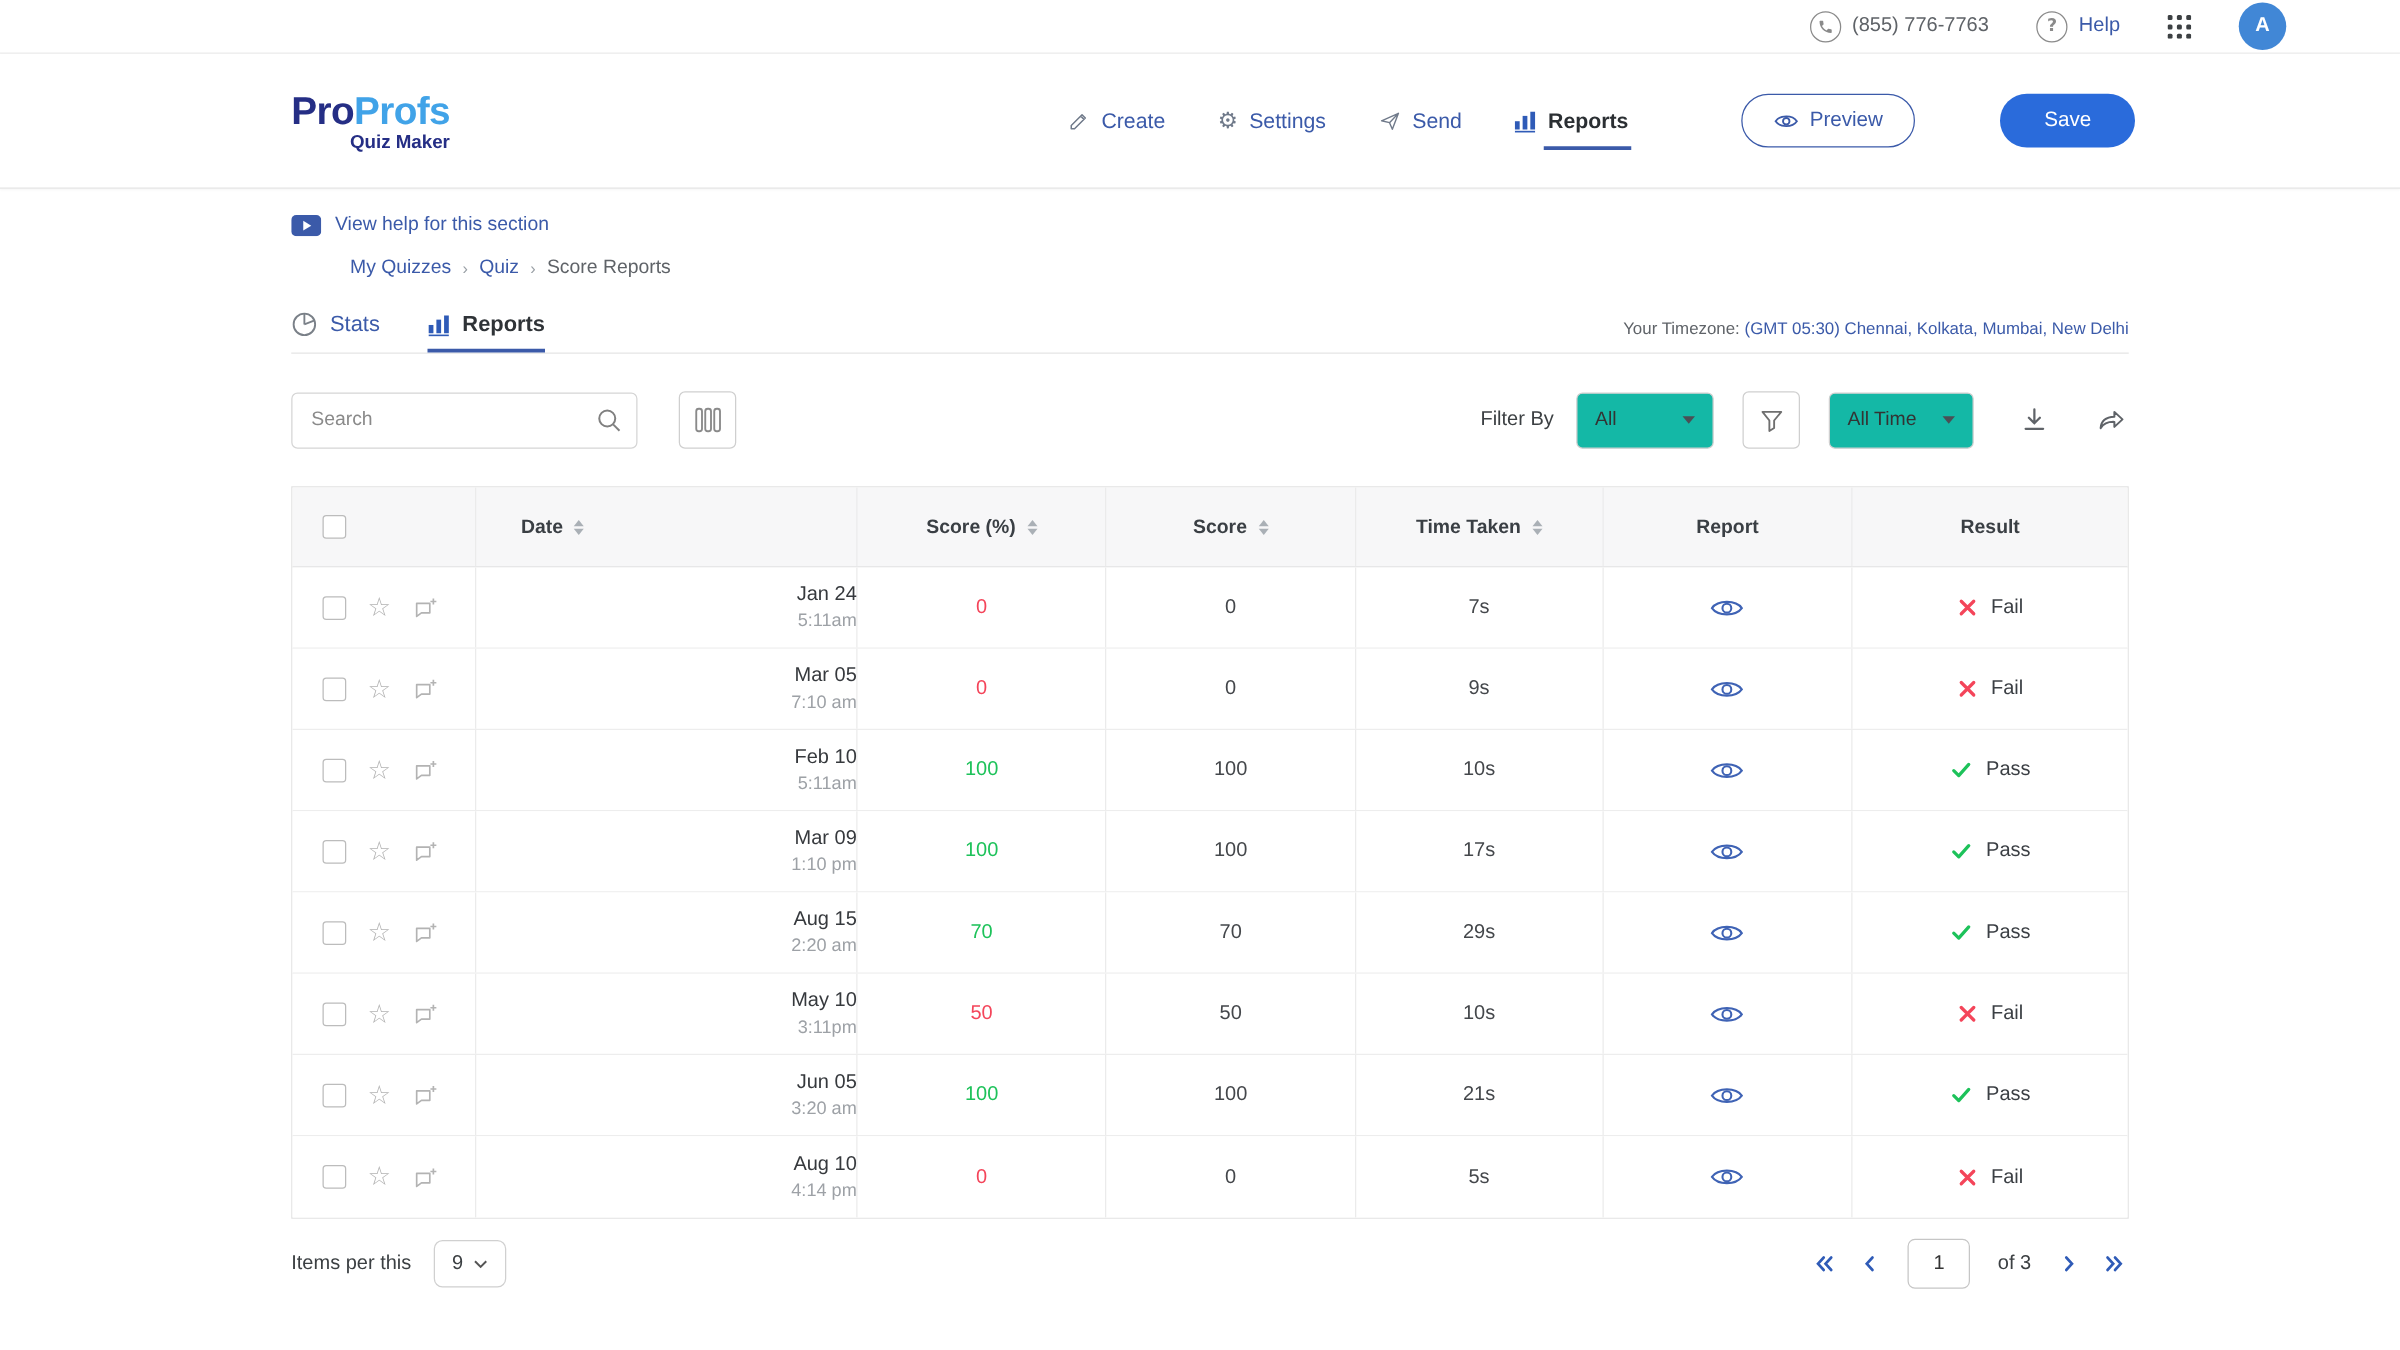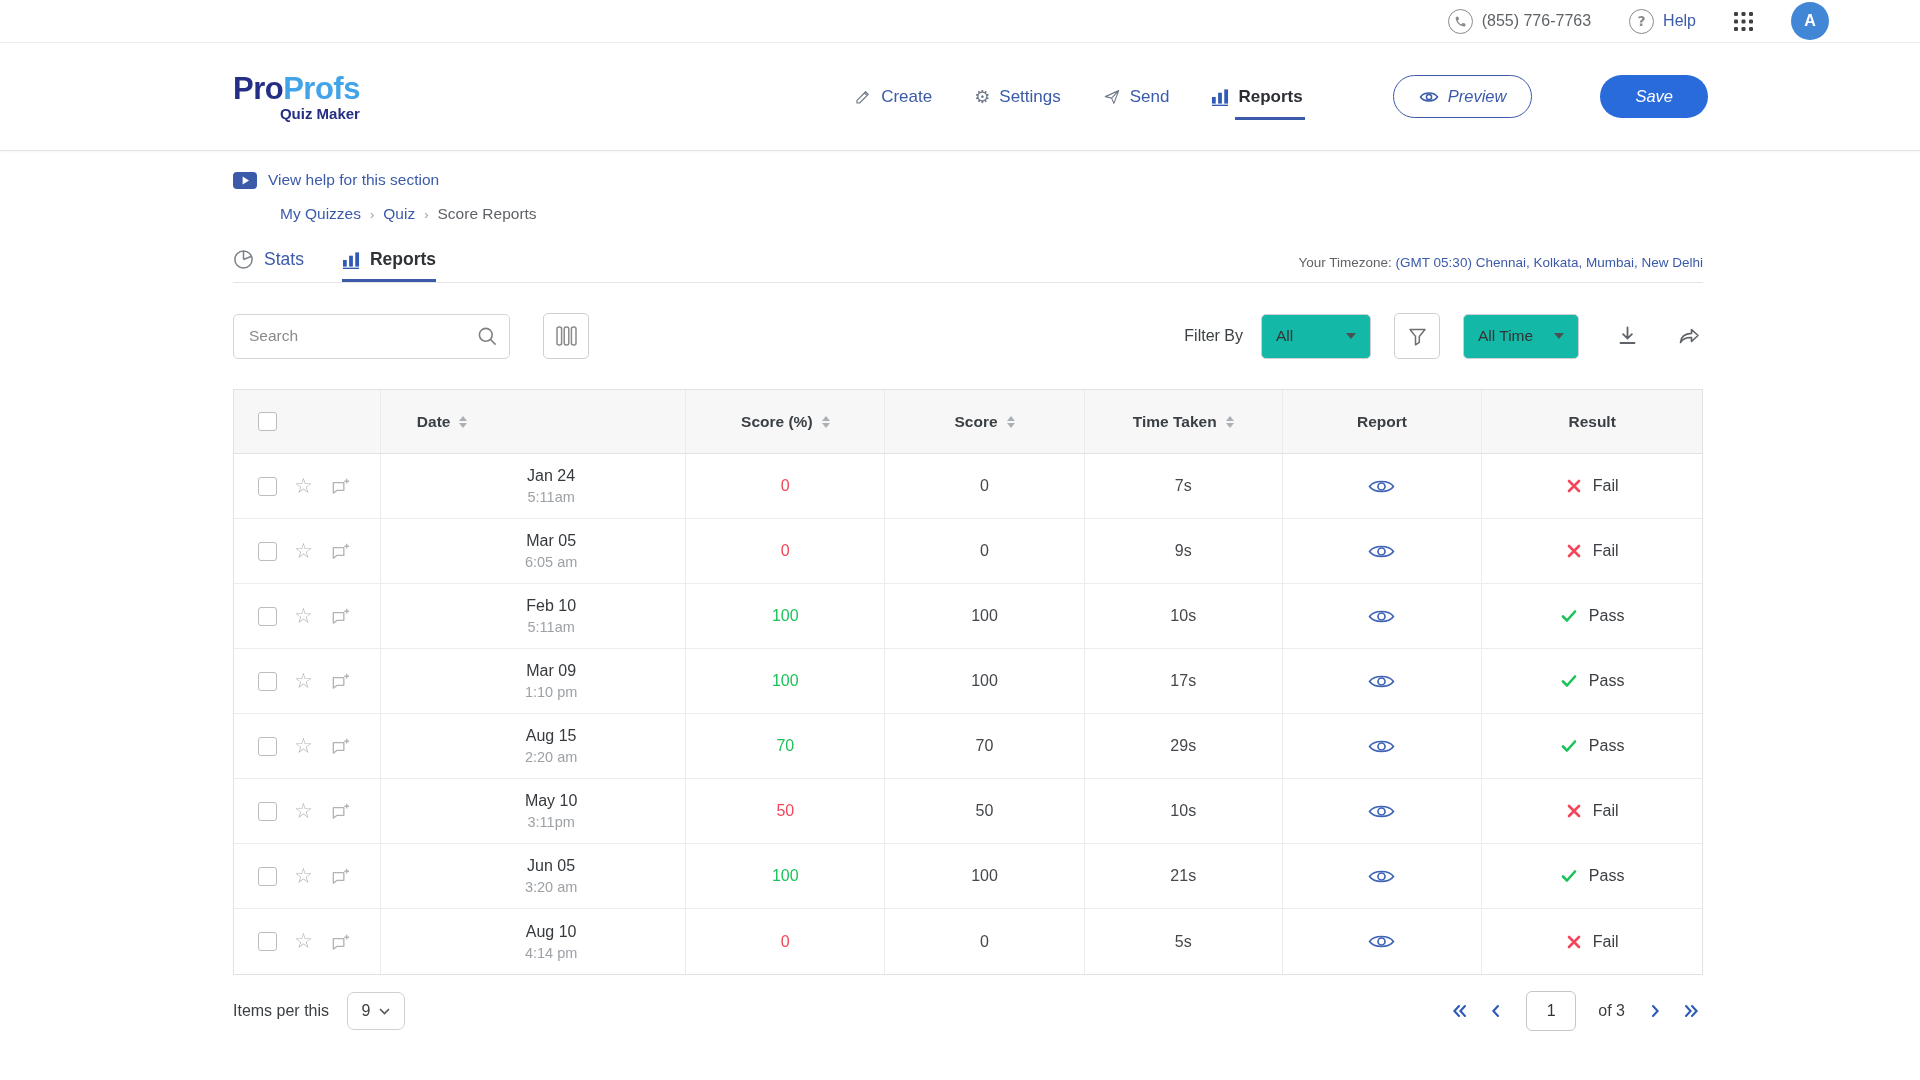--- a/index.html
+++ b/index.html
@@ -23,21 +23,21 @@
   .mainhead{height:108px;display:flex;align-items:center;padding:0 212px 0 233px;border-bottom:1px solid #e3e3e3;box-shadow:0 1px 2px rgba(0,0,0,.04);}
   .logo{line-height:1;cursor:pointer;}
   .logo-l1{font-size:31px;font-weight:800;letter-spacing:-.5px;}
   .logo-pro{color:#252e85;}
   .logo-profs{color:#41a3e8;}
   .logo-sub{font-size:15px;font-weight:700;color:#252e85;text-align:right;margin-top:2px;}
   .nav{margin-left:auto;display:flex;align-items:center;gap:42px;}
   .nav-item{display:flex;align-items:center;gap:9px;font-size:17px;color:var(--accent);cursor:pointer;position:relative;}
   .nav-item.active{color:#2b2f33;font-weight:700;}
   .nav-item.active::after{content:"";position:absolute;left:24px;right:-2px;bottom:-13px;height:3px;background:var(--accent);}
-  .pill{display:flex;align-items:center;gap:9px;border-radius:23px;font-size:16.5px;cursor:pointer;font-style:italic;}
+  .pill{display:flex;align-items:center;gap:9px;border-radius:23px;font-size:16.5px;cursor:pointer;}
   .preview-btn{margin-left:48px;border:1px solid var(--accent);color:var(--accent);padding:11px 25px;background:#fff;}
   .save-btn{margin-left:26px;background:var(--save);color:#fff;padding:12px 35px;border:none;}
 
   
   .content{width:1470px;margin-left:233px;}
   .help-row{margin-top:20px;display:flex;align-items:center;gap:11px;font-size:15.5px;color:var(--accent);cursor:pointer;}
   .breadcrumb{margin-top:16px;display:flex;align-items:center;gap:9px;font-size:15.5px;margin-left:47px;}
   .bc-link{color:var(--accent);cursor:pointer;}
   .bc-sep{color:#9aa0a6;font-size:13px;}
   .bc-current{color:#5f6368;}
@@ -75,21 +75,21 @@
   .c2{width:199px;}.c3{width:200px;}.c4{width:198px;}.c5{width:200px;}
   .c6{width:220px;border-right:none;gap:11px;}
   .hcell{font-size:15.5px;font-weight:700;color:#3a3f44;}
   .sort{display:inline-flex;flex-direction:column;gap:2px;margin-left:9px;cursor:pointer;}
   .sort i{display:block;width:0;height:0;border-left:4px solid transparent;border-right:4px solid transparent;}
   .sort .up{border-bottom:5px solid #aab0b6;}
   .sort .down{border-top:5px solid #aab0b6;}
   .cb{width:19px;height:19px;border:1.6px solid #bcbcbc;border-radius:3px;background:#fff;cursor:pointer;flex:none;}
   .star{font-size:21px;color:#b3b3b3;cursor:pointer;line-height:1;}
   .comment{cursor:pointer;display:inline-flex;}
-  .date-col{flex-direction:column;align-items:center;justify-content:center;gap:4px;}
+  .date-col{flex-direction:column;align-items:flex-end;justify-content:center;gap:4px;}
   .d-main{font-size:16px;color:#36393d;}
   .d-sub{font-size:14.5px;color:var(--sub);}
   .pct-green{color:var(--green);}
   .pct-red{color:var(--red);}
   .eye{cursor:pointer;display:inline-flex;}
   .result-label{color:#3b3f44;}
 
   
   .pag-row{height:72px;display:flex;align-items:center;justify-content:space-between;}
   .pag-left{display:flex;align-items:center;gap:18px;font-size:16px;color:#3c4043;}
@@ -386,21 +386,21 @@
             <span class="star icon">☆</span>
             <span class="comment icon">
               <svg width="21" height="18" viewBox="0 0 22 18">
                 <path d="M3.5 5.5H14.5V13.5H7.5L3.5 16.5Z" fill="none" stroke="#b3b3b3" stroke-width="1.4" stroke-linejoin="round"></path>
                 <path d="M17.5 1.5V6.5 M15 4H20" stroke="#b3b3b3" stroke-width="1.4"></path>
               </svg>
             </span>
           </div>
           <div class="cell c1 date-col">
             <span class="d-main">Mar 05</span>
-            <span class="d-sub">6:05 am</span>
+            <span class="d-sub">7:10 am</span>
           </div>
           <div class="cell c2">
             <span class="pct-red">0</span>
           </div>
           <div class="cell c3">
             <span>0</span>
           </div>
           <div class="cell c4">
             <span>9s</span>
           </div>

